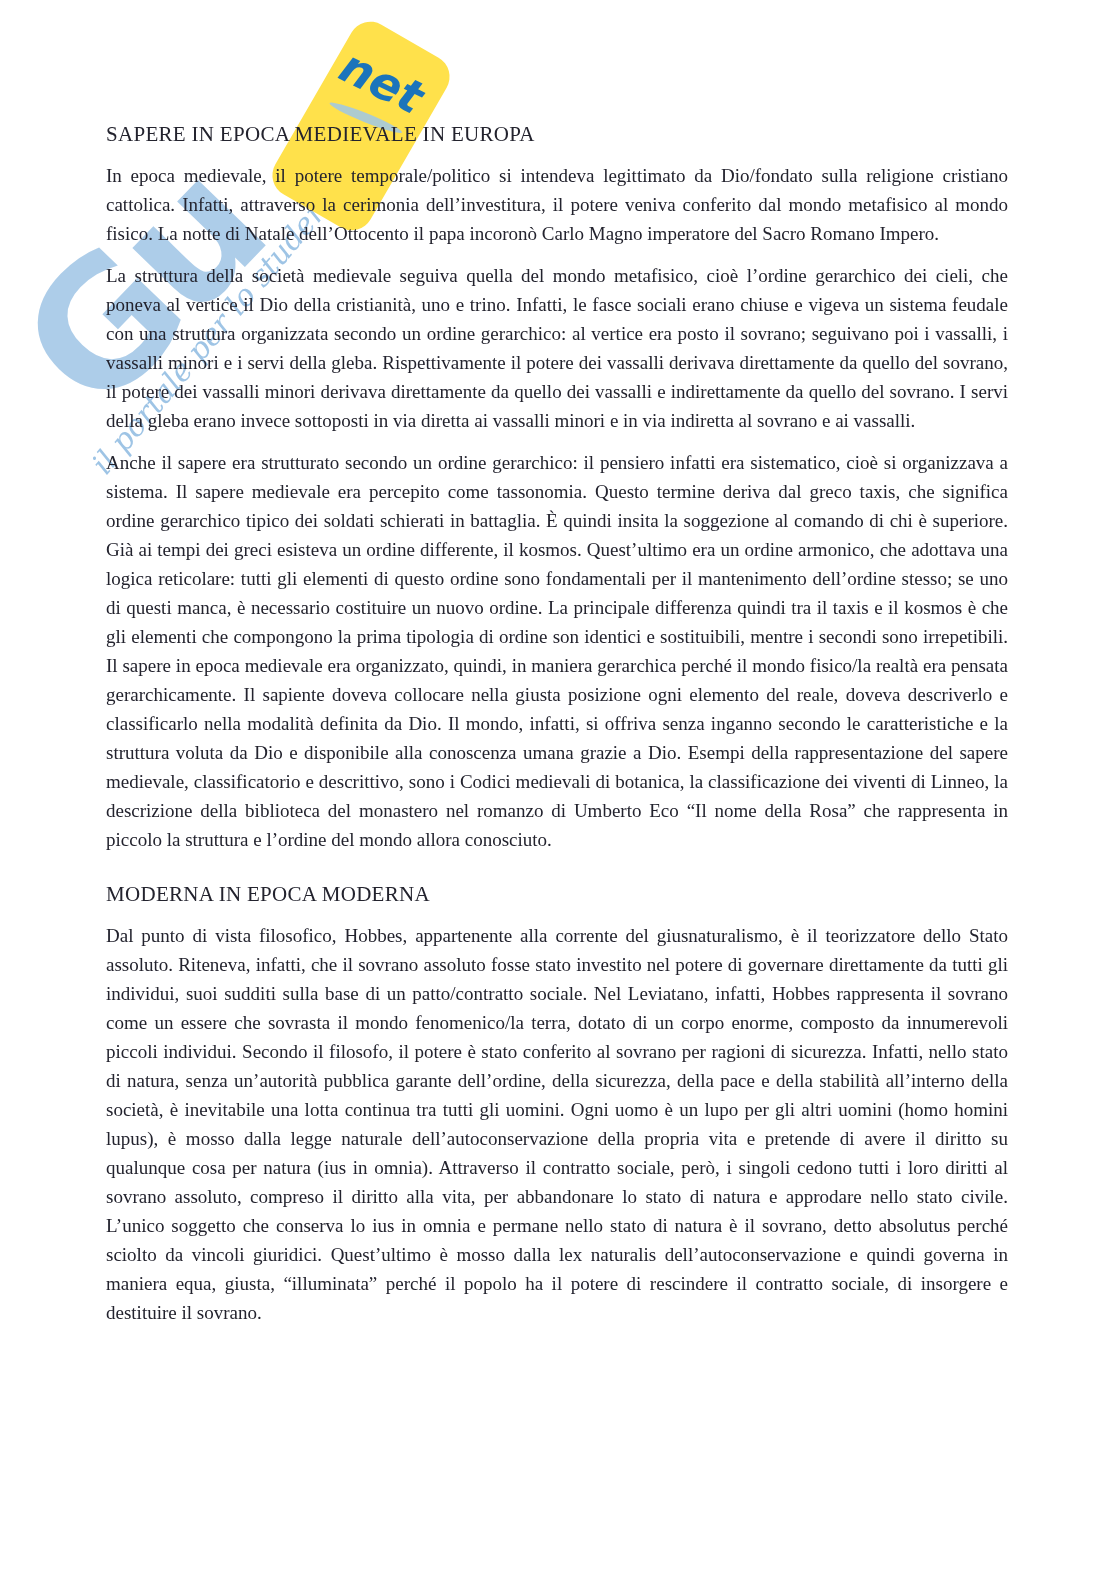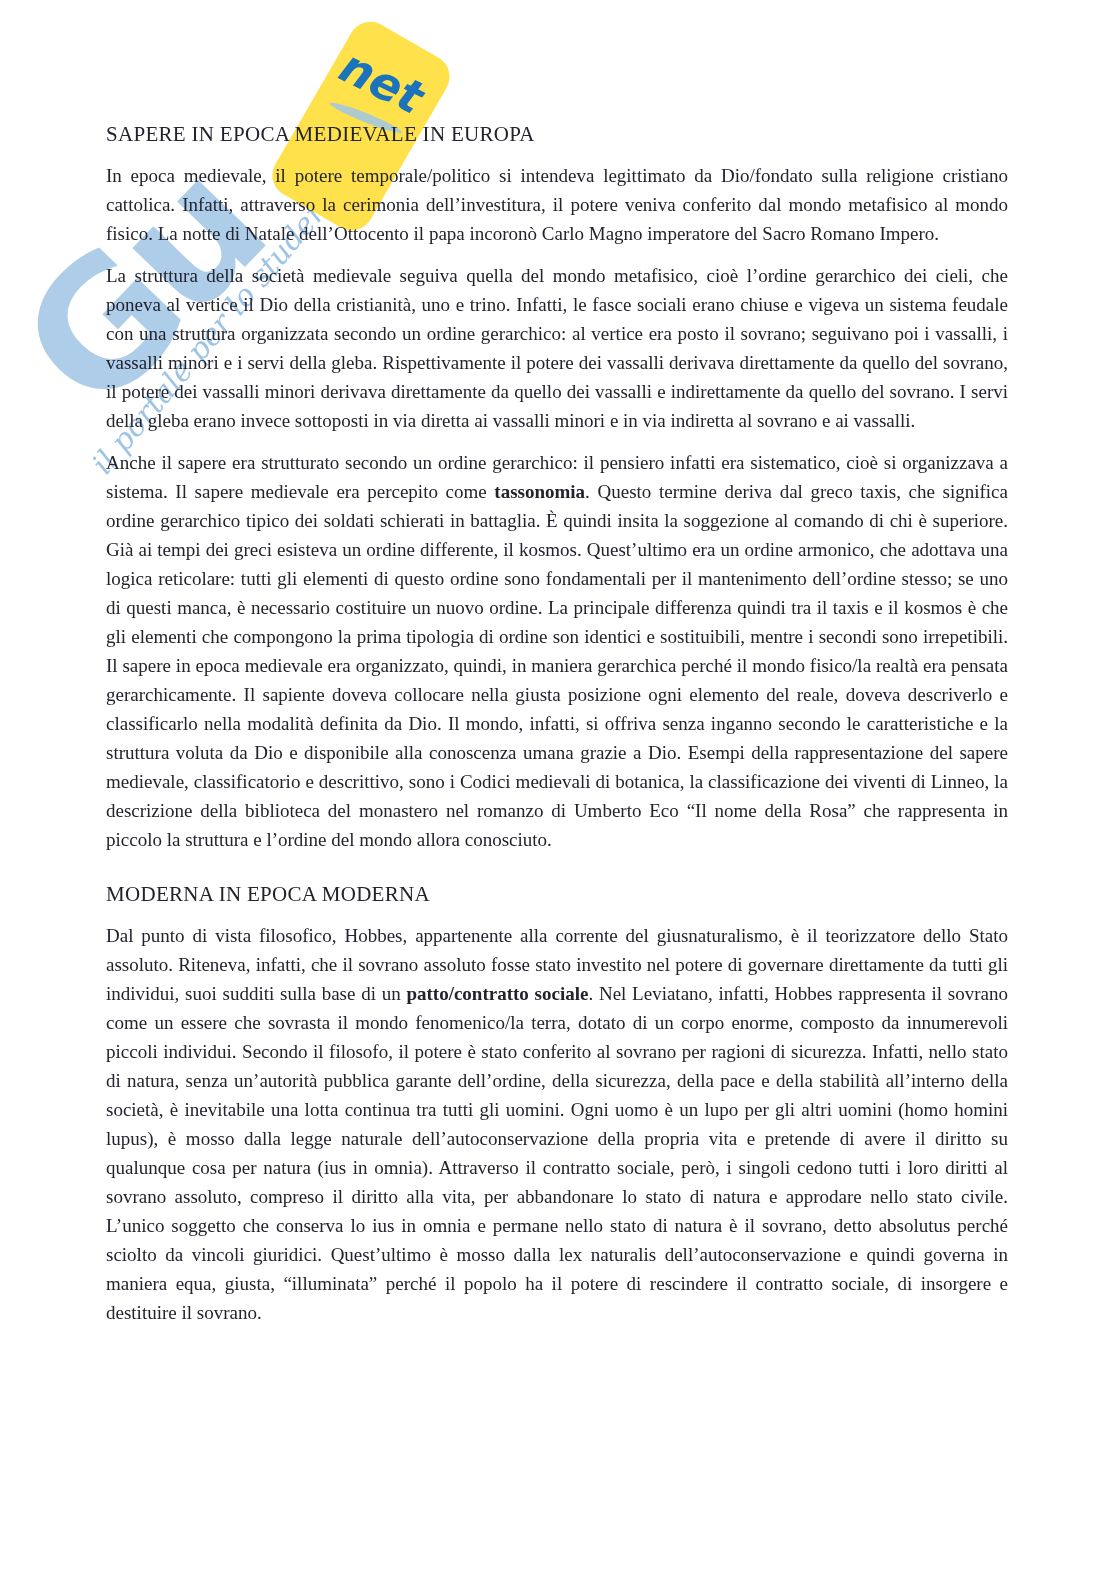--- a/index.html
+++ b/index.html
@@ -93,21 +93,21 @@
     letter-spacing: 0.3px;
     margin: 26px 0 12px 0;
   }
   .content .doc-heading:first-child { margin-top: 0; }
   .doc-para {
     font-size: 19px;
     line-height: 29px;
     text-align: justify;
     margin: 0 0 13px 0;
   }
-  .doc-para b { font-weight: bold; }
+  .doc-para b { font-weight: normal; }
 </style>
 </head>
 <body>
 
 <main class="page">
 
   <div class="watermark" aria-hidden="true">
     <div class="wm-letters">Gu</div>
     <div class="wm-tagline">il portale per lo studente</div>
     <div class="wm-logo">

